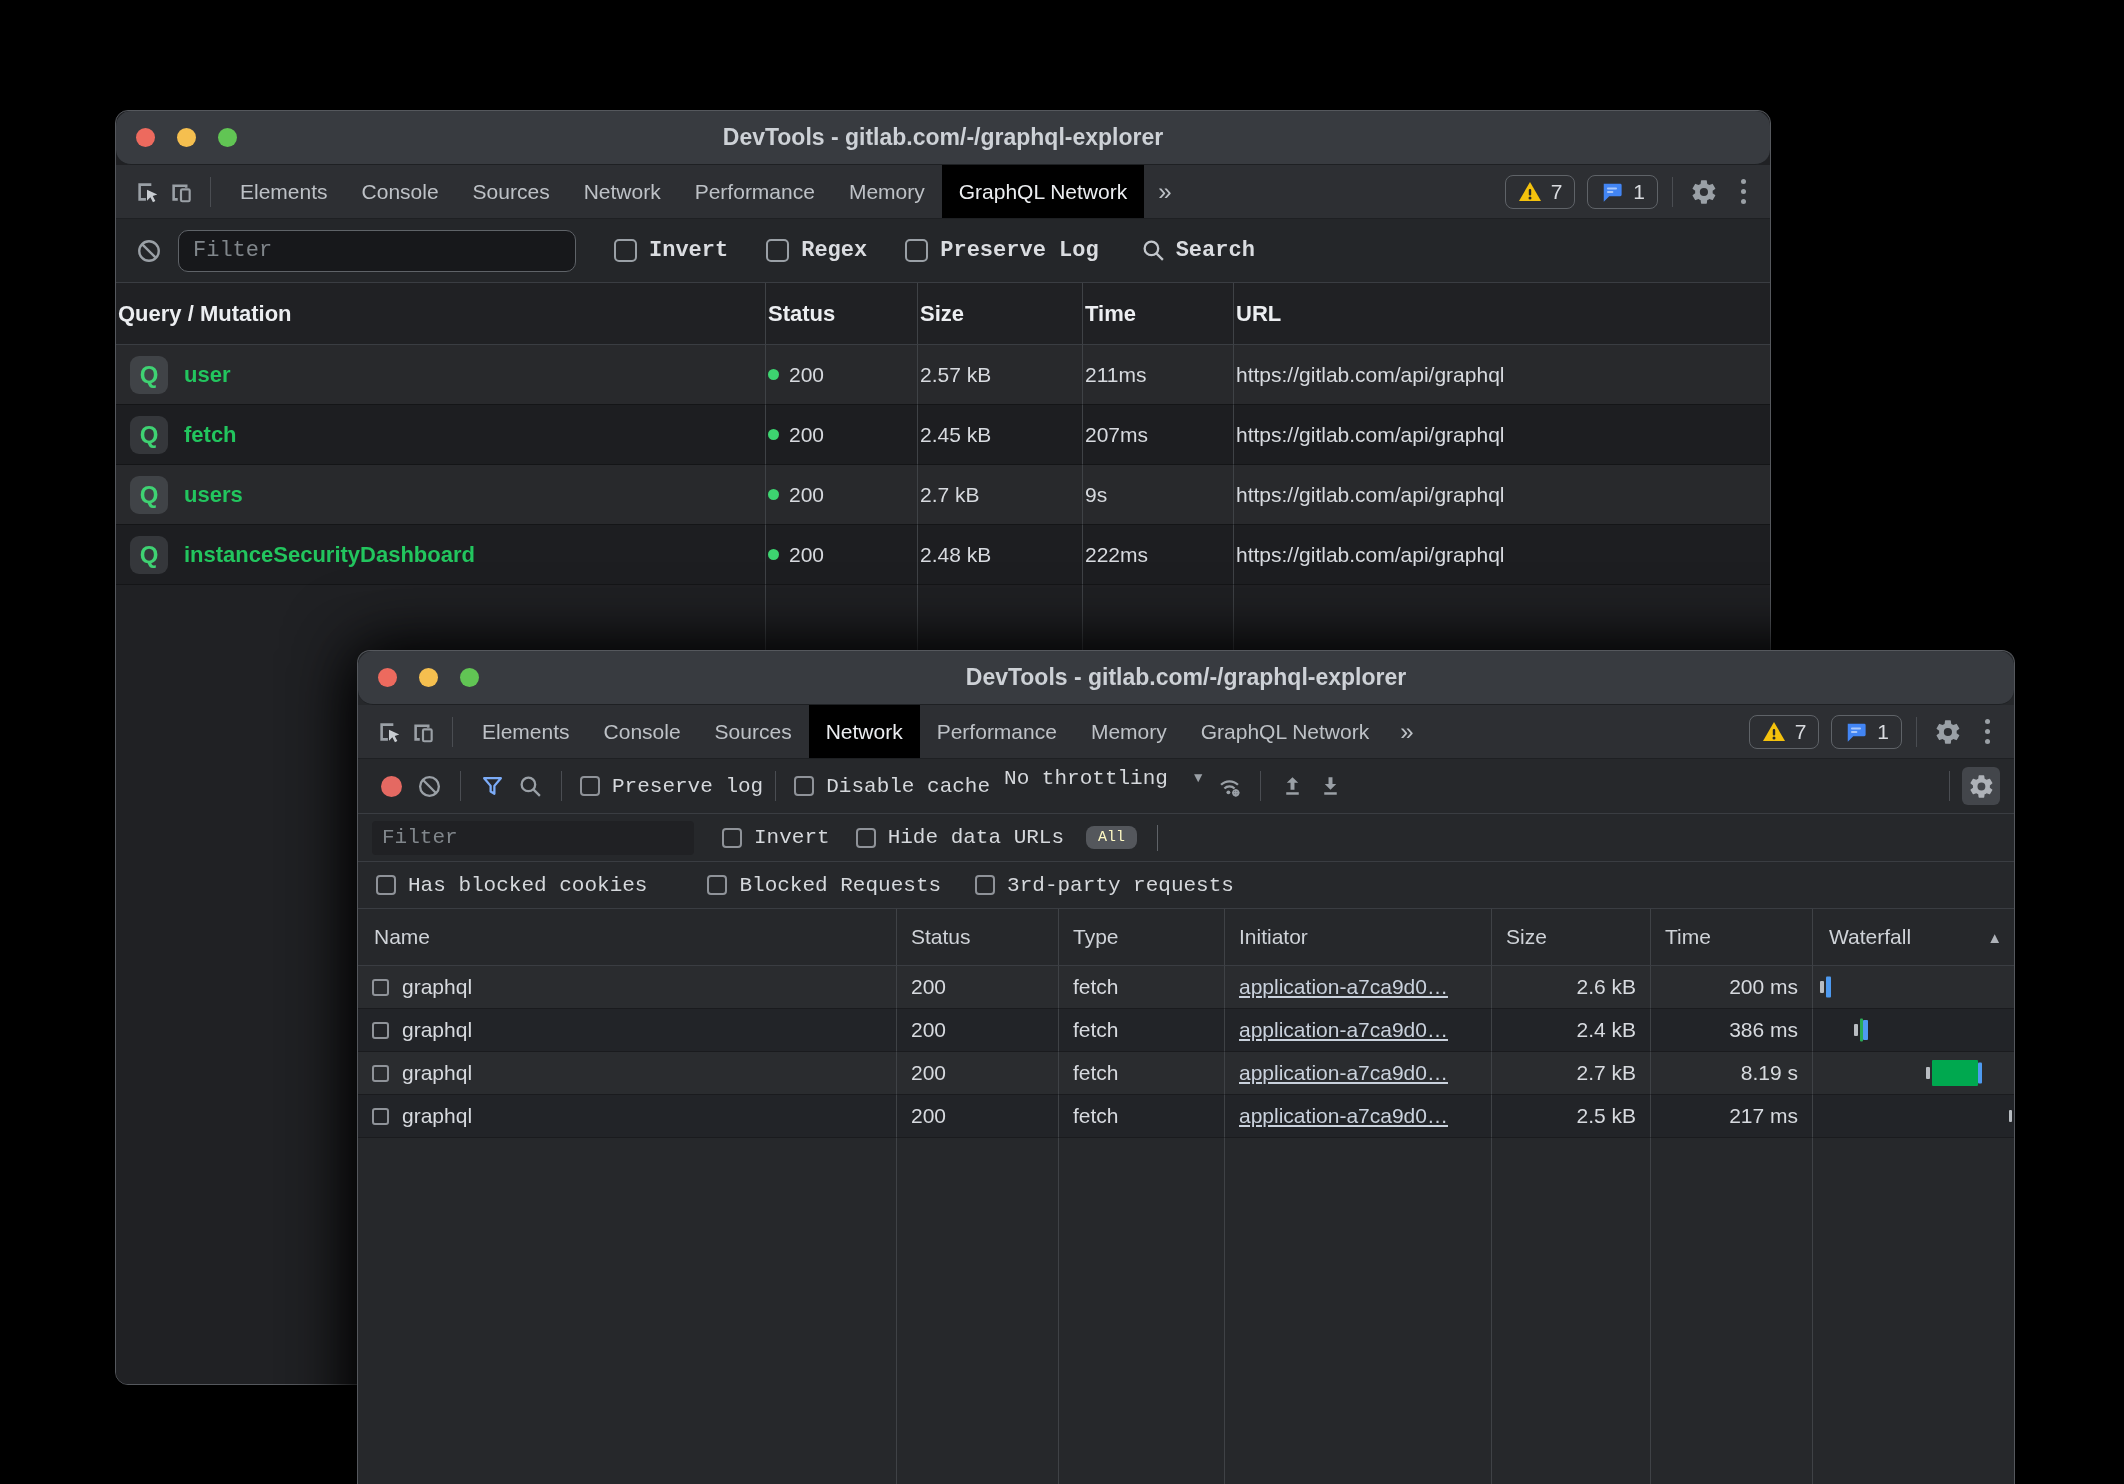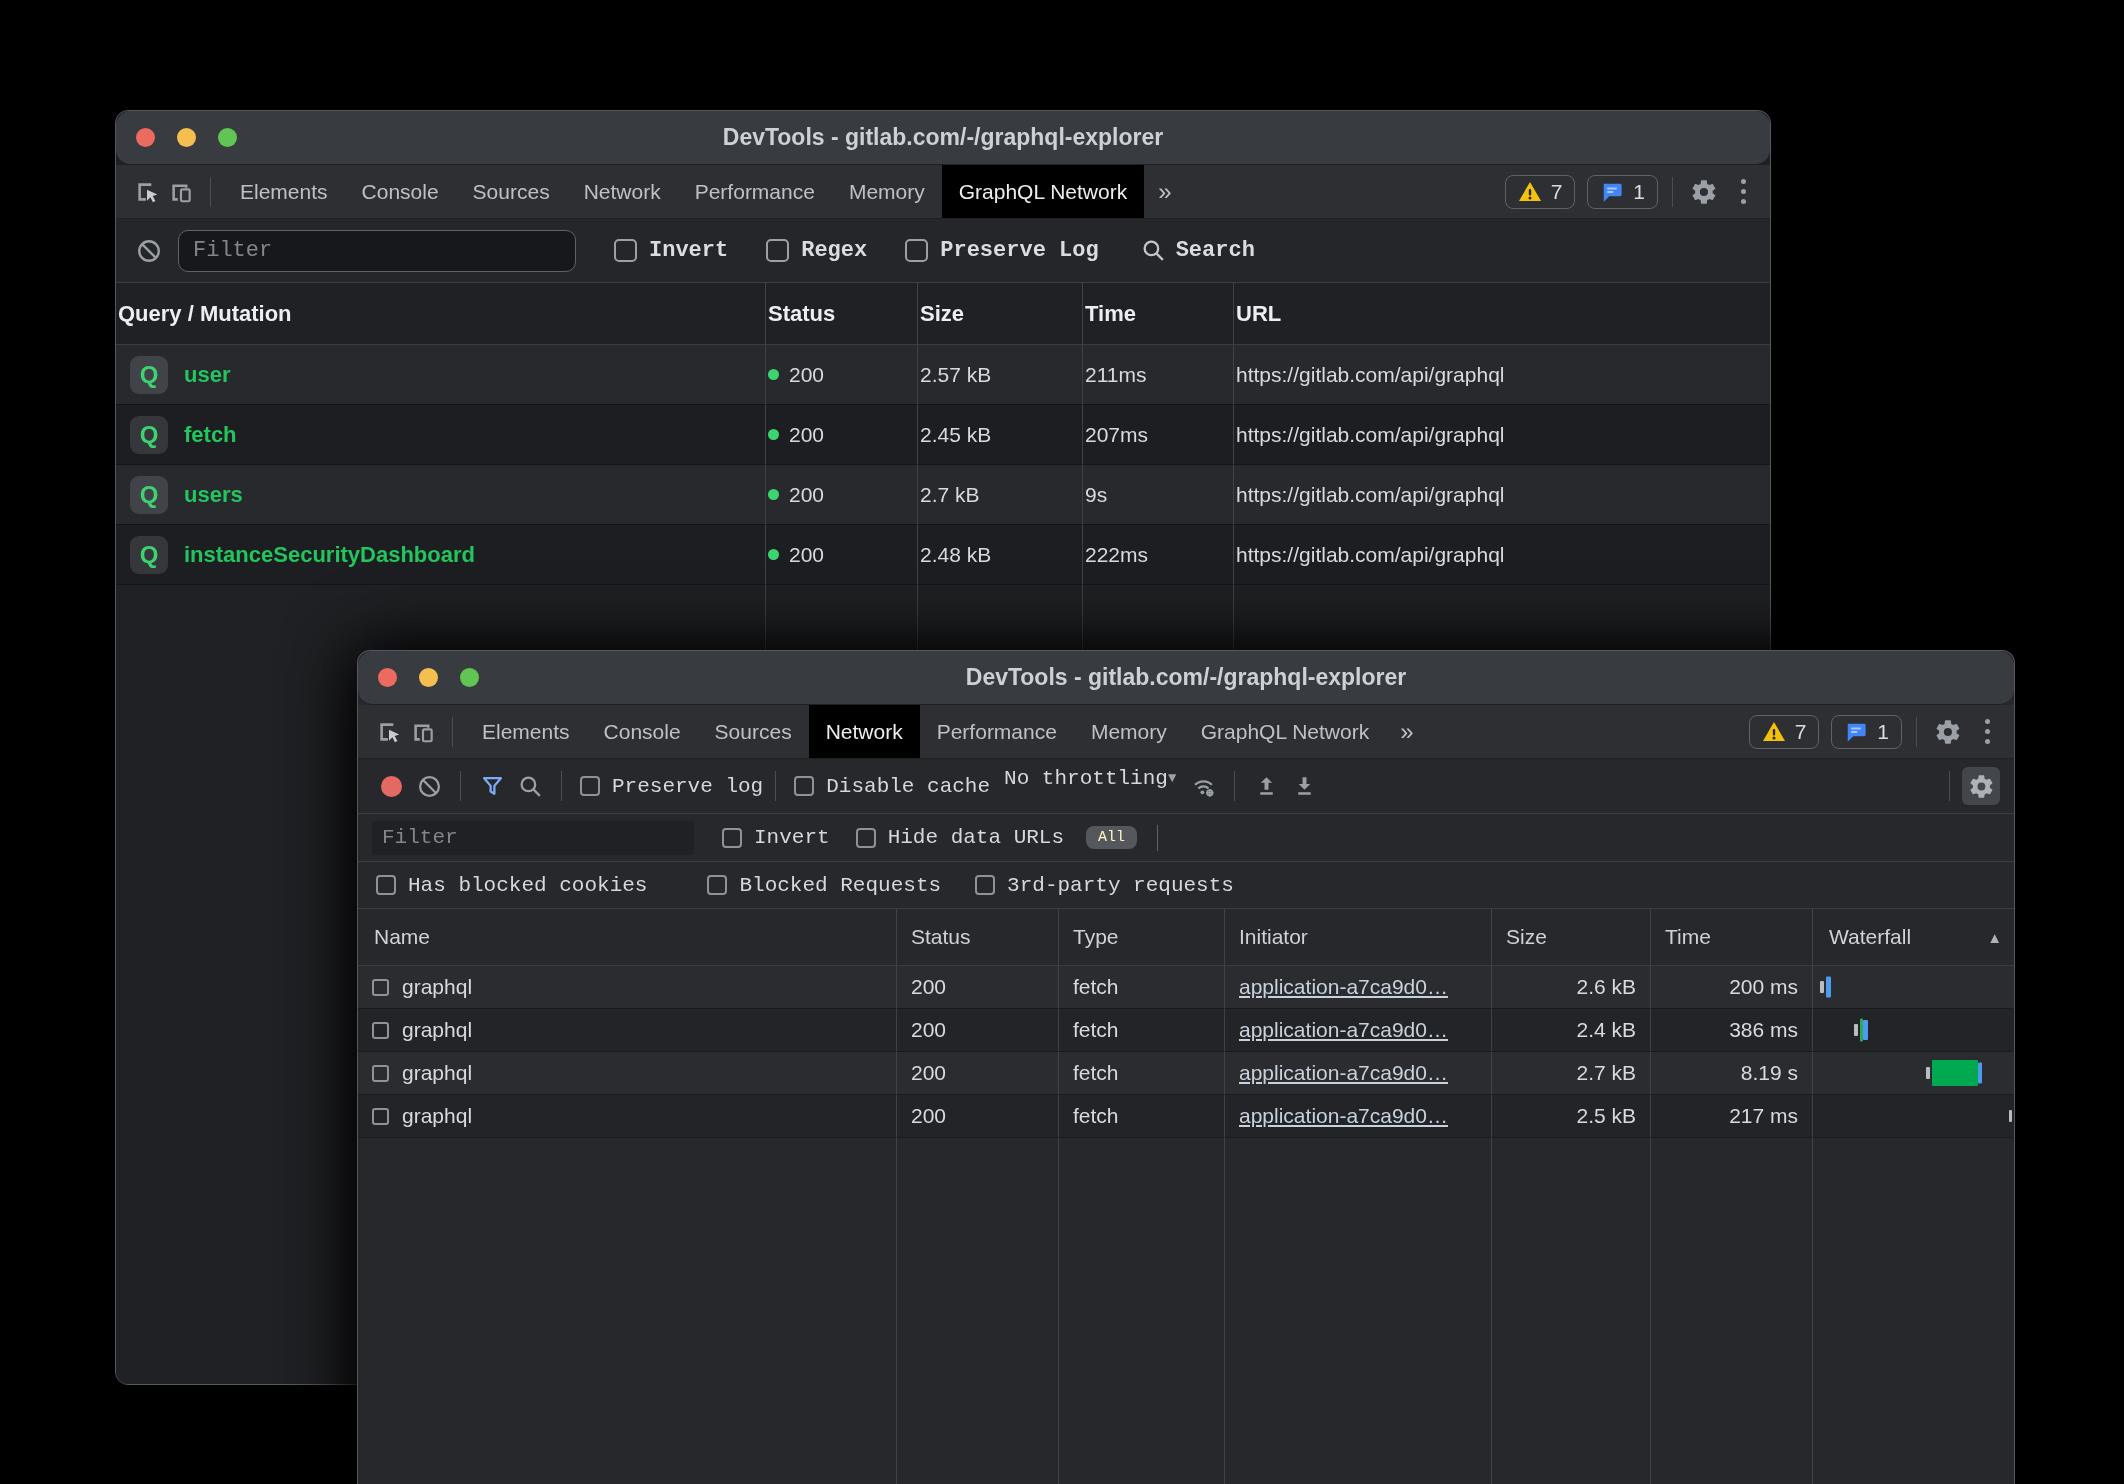--- a/index.html
+++ b/index.html
@@ -49,21 +49,21 @@
   .cbx-s { width:20px; height:20px; border:2px solid #8f9399; border-radius:4px; flex:0 0 auto; }
   .cblabel { font-size:22px; color:#dadce0; font-weight:600; white-space:nowrap; }
   .cblabel-n { font-size:21px; color:#d5d8dc; font-weight:400; white-space:nowrap; }
   .searchgrp { display:flex; align-items:center; gap:10px; margin-left:42px; }
 
   .net-toolbar { height:55px; flex:0 0 55px; padding:0 14px; gap:0; }
   .net-toolbar .icnbtn { width:38px; height:38px; display:flex; align-items:center; justify-content:center;
                          border-radius:6px; flex:0 0 auto; }
   .rec-dot { width:21px; height:21px; border-radius:50%; background:#e46962; }
   .gear-active { background:#43464b; }
-  .throttle { display:flex; align-items:center; margin:0 8px 16px 14px; font-size:21px; color:#d5d8dc; }
+  .throttle { display:flex; align-items:center; gap:26px; margin:0 8px 16px 14px; font-size:21px; color:#d5d8dc; }
   .caret { font-size:14px; color:#9aa0a6; }
 
   .net-filterbar { height:48px; flex:0 0 48px; padding:0 14px; }
   .net-filter-input { width:322px; height:34px; background:#202124; border:none; border-radius:4px;
                       color:#e8eaed; font-size:21px; padding:0 10px; outline:none; font-family:inherit; }
   .net-filter-input::placeholder { color:#80868b; }
   .chip { background:#54575c; color:#fef9c3; border-radius:8px; padding:3px 12px; font-size:15px; margin-left:22px; }
   .typelist { display:flex; align-items:center; gap:27px; margin-left:22px; font-size:21px; color:#d5d8dc; white-space:nowrap; }
   .fdiv { width:1px; height:26px; background:#5f6368; margin-left:20px; }
 

